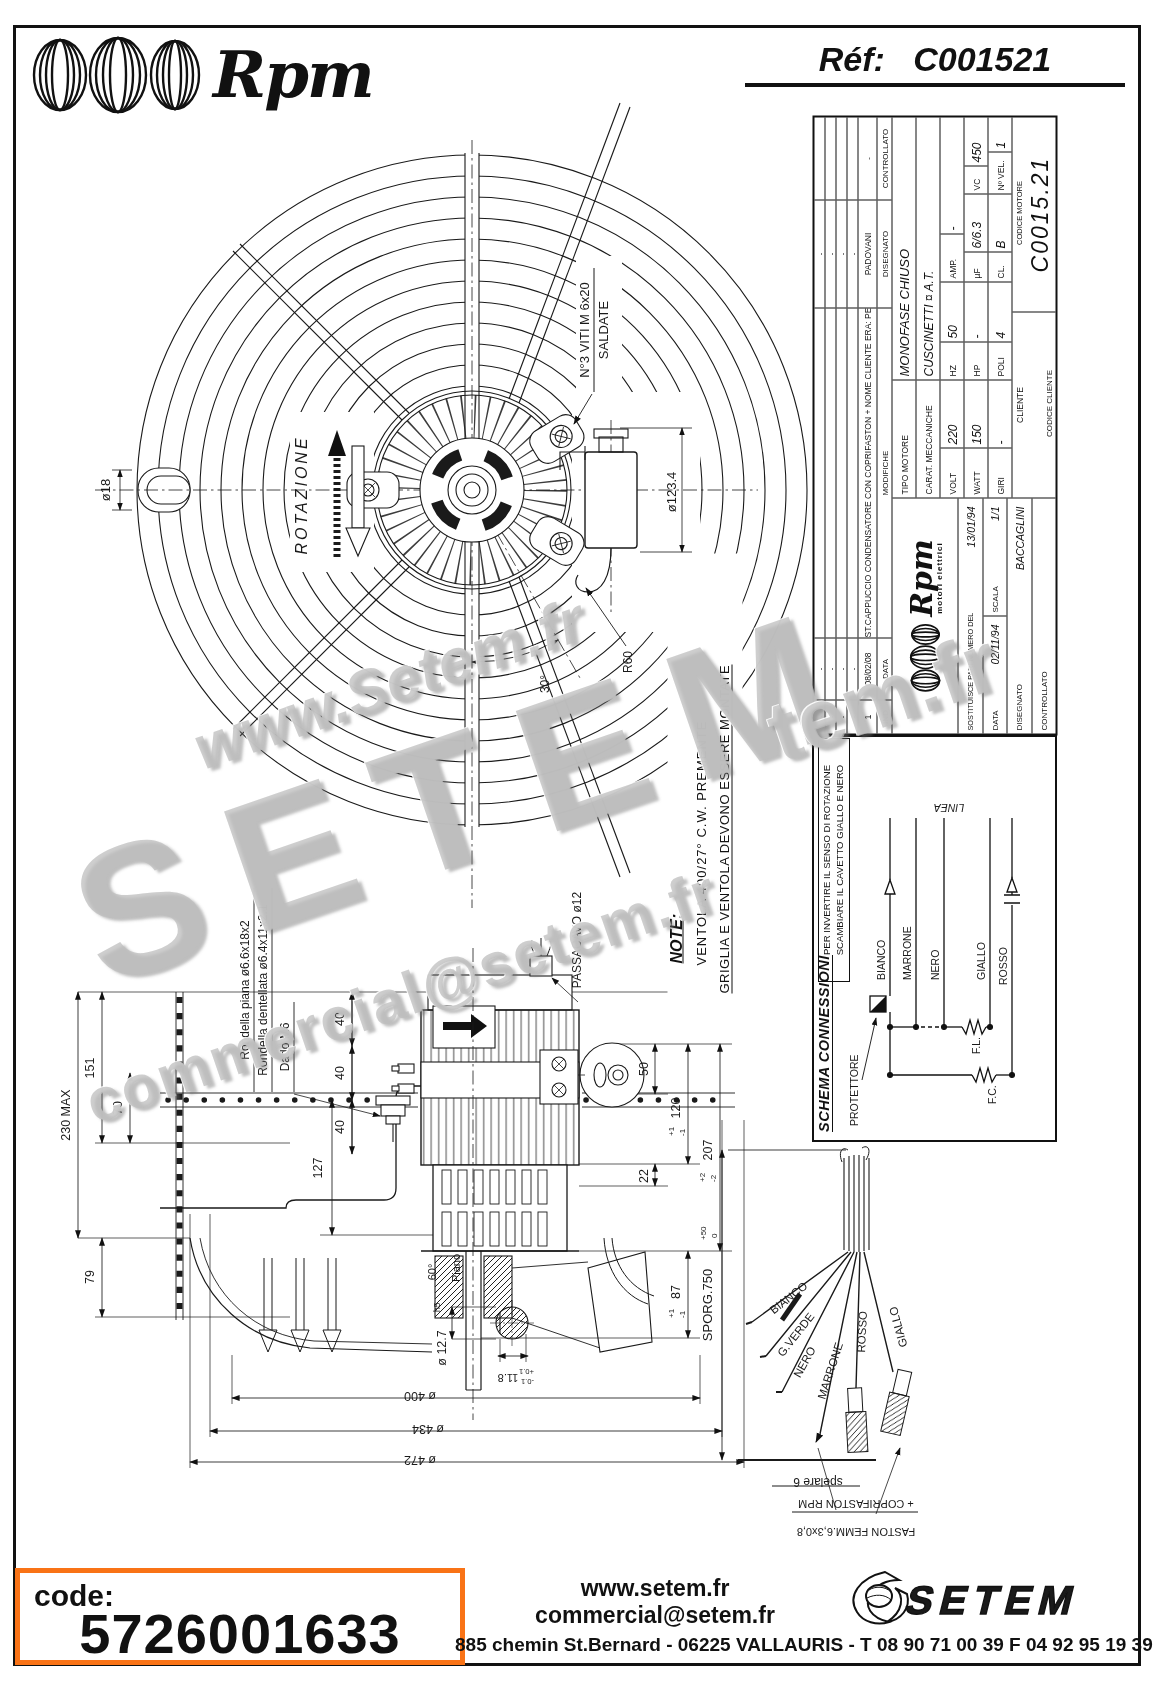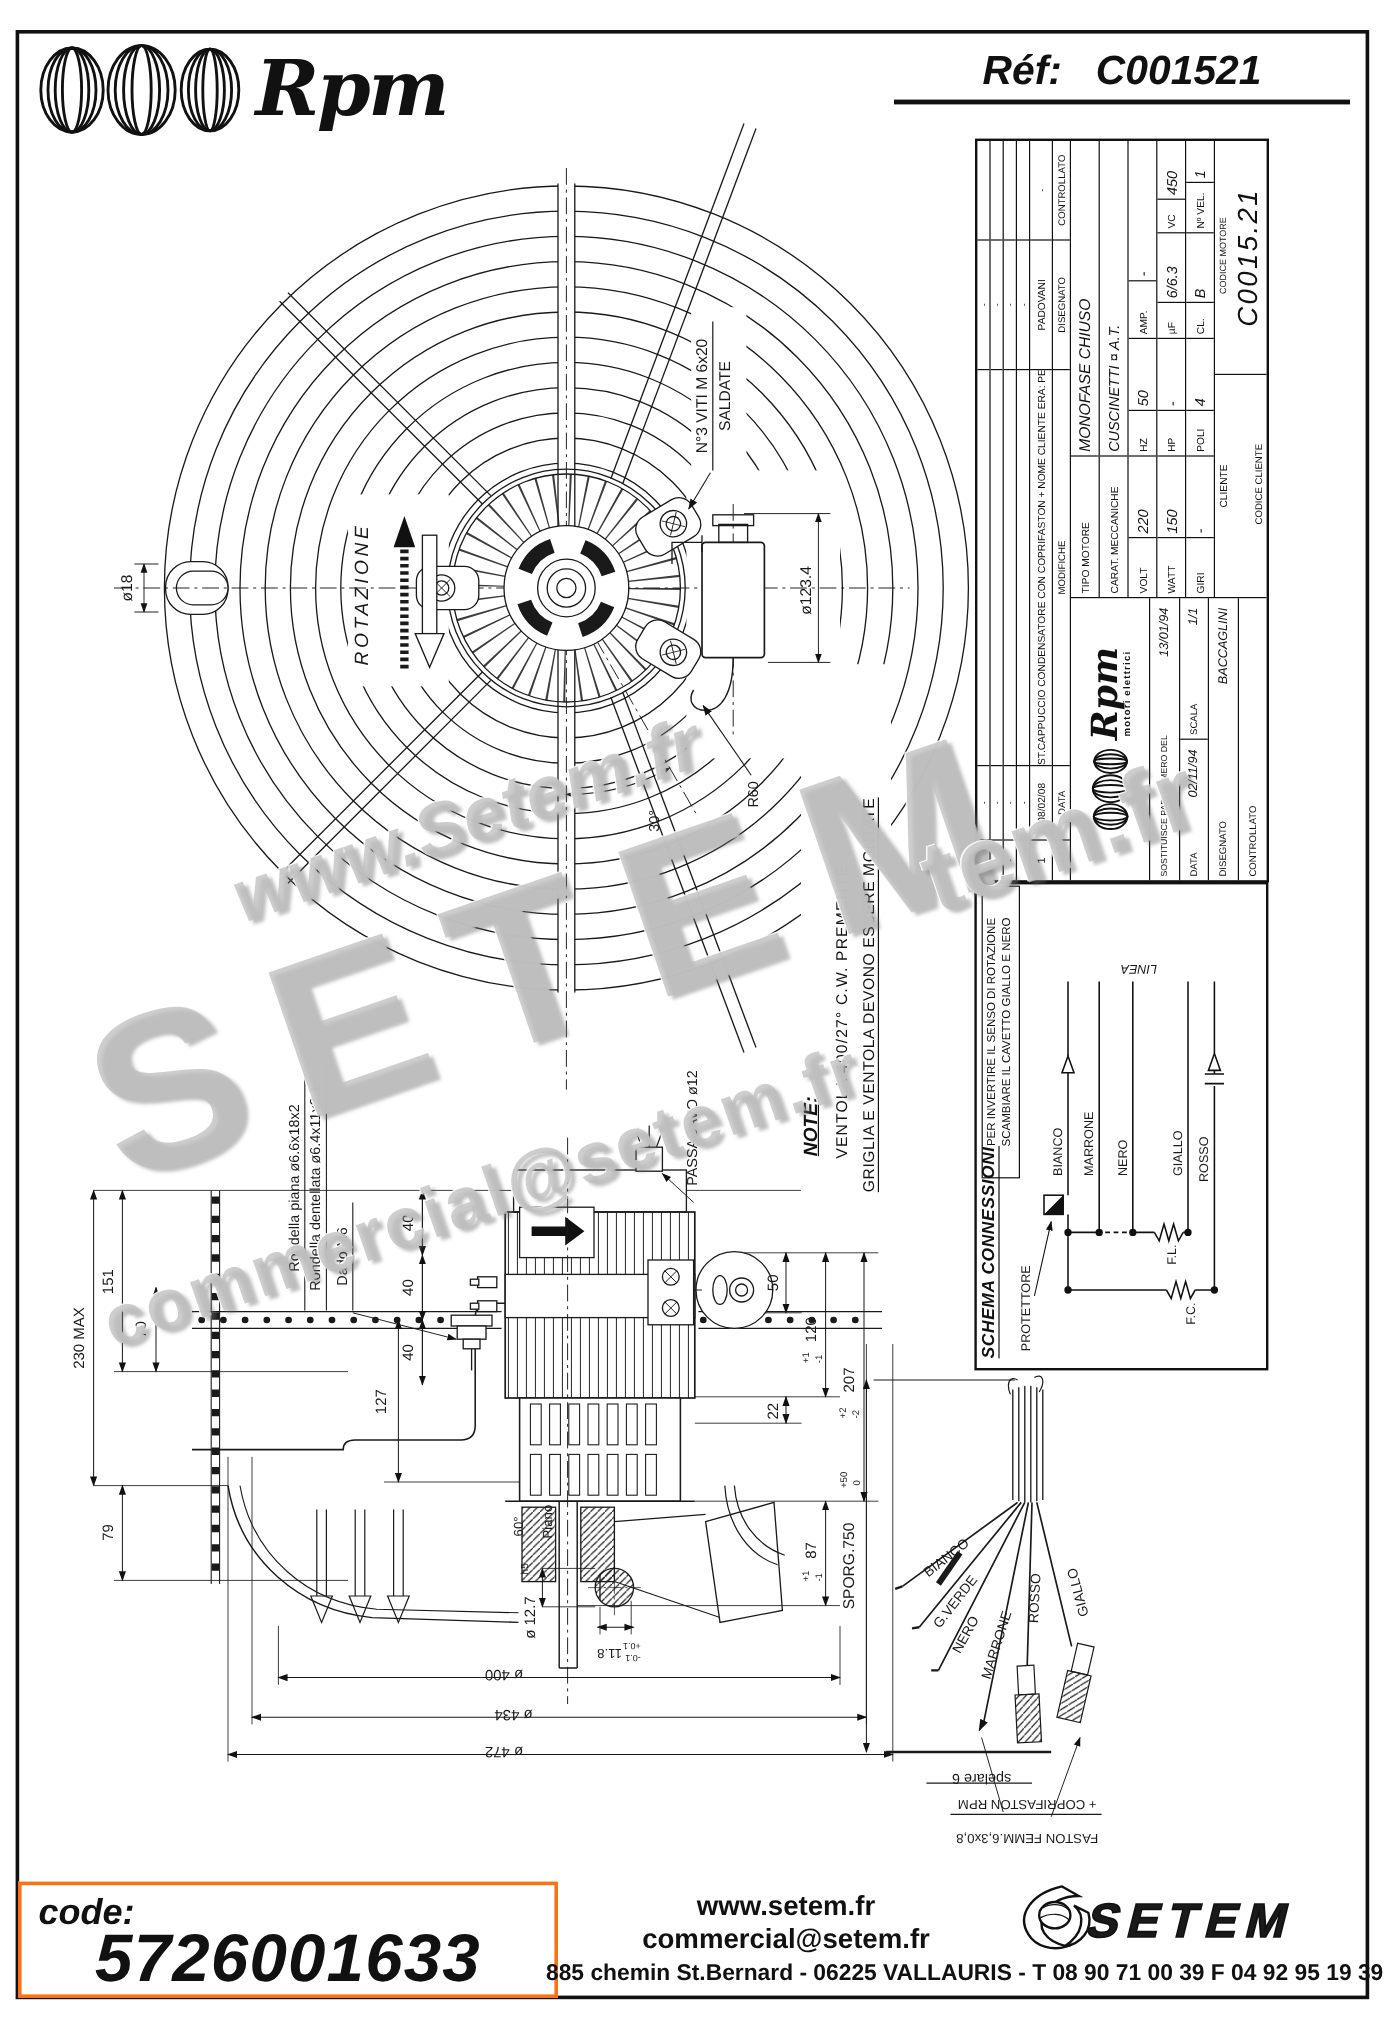--- a/index.html
+++ b/index.html
@@ -56,21 +56,21 @@
   #sc-title{position:absolute;left:8px;top:2px;font-style:italic;font-weight:bold;font-size:14.5px;
             border-bottom:1.5px solid #111;letter-spacing:0.5px;}
   #sc-note{position:absolute;left:158px;top:4px;width:244px;border:1.5px solid #111;
            font-size:9.6px;text-align:center;line-height:1.35;padding:2px 0;}
   
   #nt{left:484.5px;top:735.5px;width:440px;height:75px;}
   #nt .t{position:absolute;left:30px;top:0;font-style:italic;font-weight:bold;font-size:16px;text-decoration:underline;}
   #nt .l1{position:absolute;left:28px;top:26px;font-size:13px;letter-spacing:1px;white-space:nowrap;}
   #nt .l2{position:absolute;left:0;top:49px;font-size:13px;letter-spacing:0.5px;border-bottom:1.5px solid #111;white-space:nowrap;}
   
-  #f-code{position:absolute;left:15px;top:1568px;width:450px;height:97px;border:3px solid #f97316;background:#fff;z-index:20;font-style:italic;}
+  #f-code{position:absolute;left:15px;top:1568px;width:450px;height:97px;border:5px solid #f97316;background:#fff;z-index:20;}
   #f-code .cl{position:absolute;left:14px;top:6px;font-size:30px;font-weight:bold;}
   #f-code .cv{position:absolute;left:0;right:0;top:28px;text-align:center;font-size:56px;font-weight:bold;letter-spacing:1px;}
   #f-mid{position:absolute;left:465px;top:1575px;width:380px;text-align:center;z-index:20;}
   #f-mid .w{font-size:23px;font-weight:bold;}
   #f-addr{position:absolute;left:455px;top:1634px;width:680px;text-align:center;font-size:19px;font-weight:bold;z-index:20;white-space:nowrap;}
   #f-logo{position:absolute;left:845px;top:1568px;z-index:20;}
 </style>
 </head>
 <body>
 

